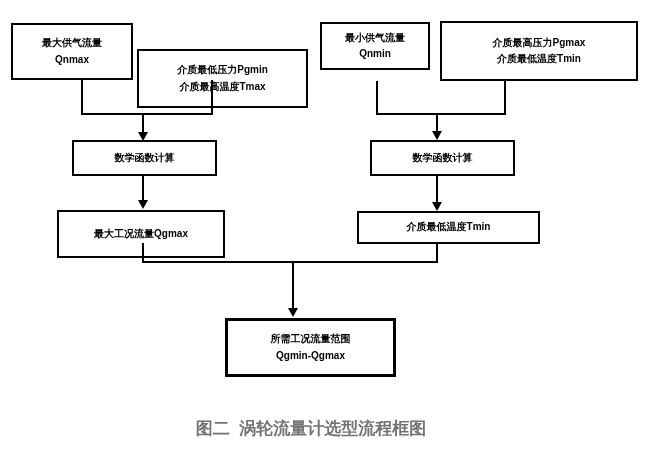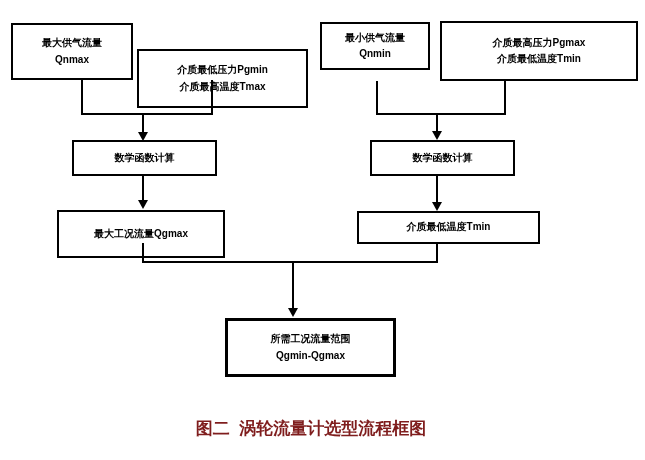--- a/index.html
+++ b/index.html
@@ -48,21 +48,21 @@
   }
   .caption {
     position: absolute;
     left: 0;
     top: 417px;
     width: 622px;
     text-align: center;
     font-weight: bold;
     font-size: 17px;
     white-space: pre;
-    color: #7f1d1d;
+    color: #737373;
   }
 
   
   #node-max-supply        { left: 11px;  top: 23px;  width: 122px; height: 57px; }
   #node-min-press-max-temp{ left: 137px; top: 21px;  width: 171px; height: 59px; margin-top: 28px; }
   #node-min-supply        { left: 320px; top: 22px;  width: 110px; height: 48px; }
   #node-max-press-min-temp{ left: 440px; top: 21px;  width: 198px; height: 60px; }
   #node-math-left         { left: 72px;  top: 140px; width: 145px; height: 36px; }
   #node-math-right        { left: 370px; top: 140px; width: 145px; height: 36px; }
   #node-qgmax             { left: 57px;  top: 210px; width: 168px; height: 48px; }

